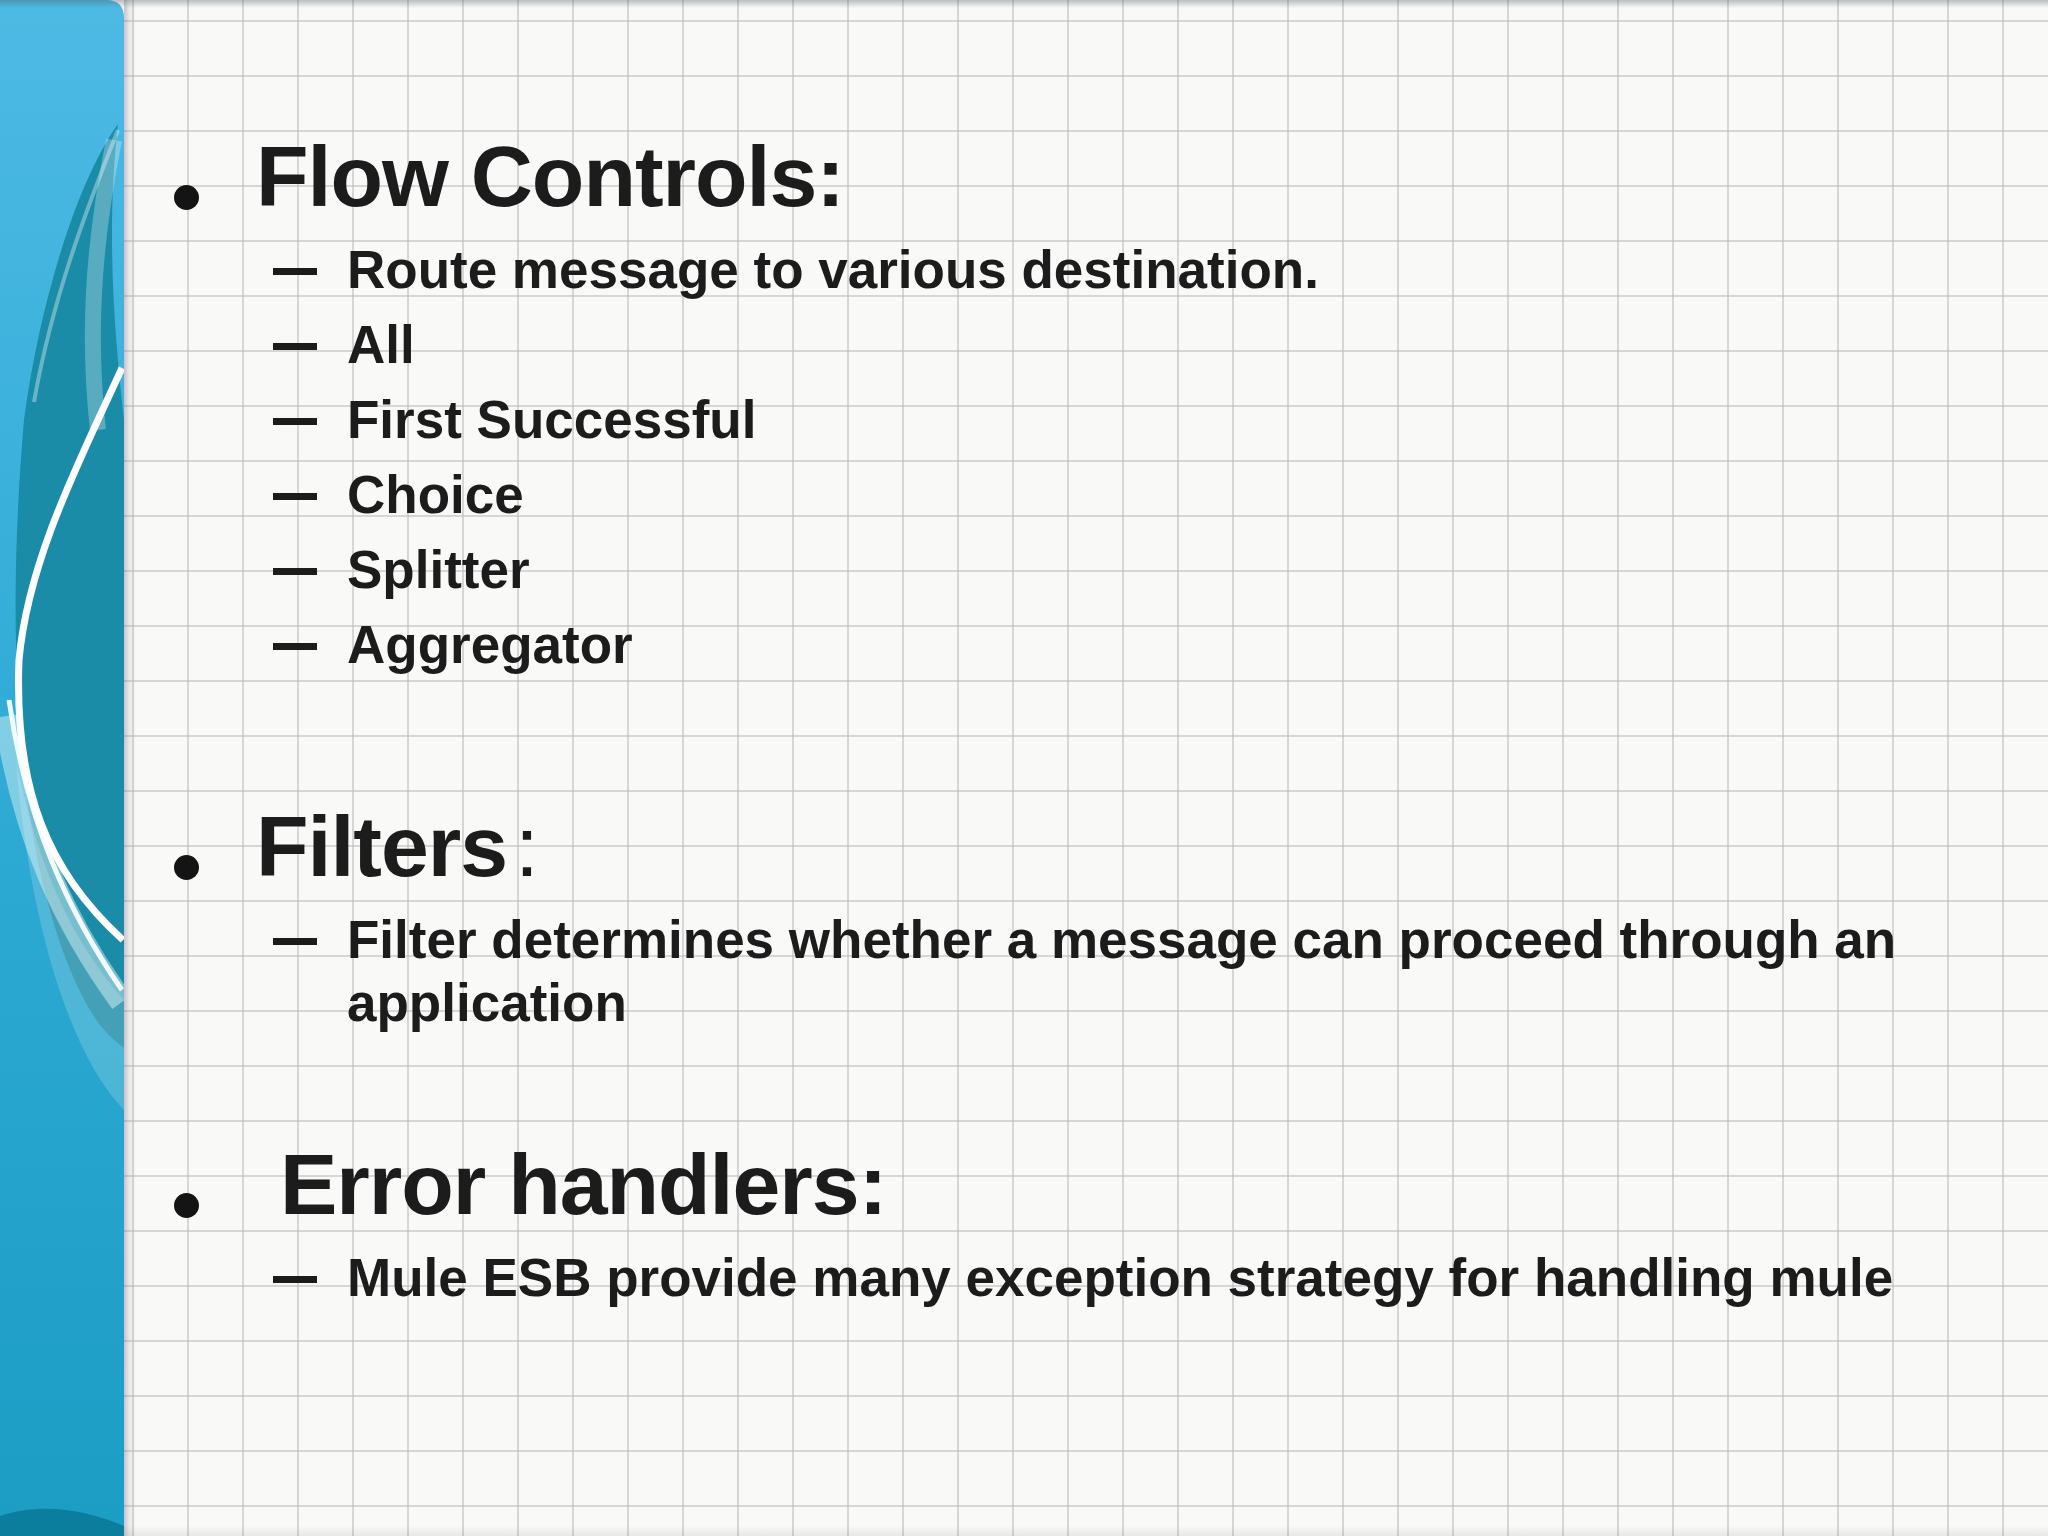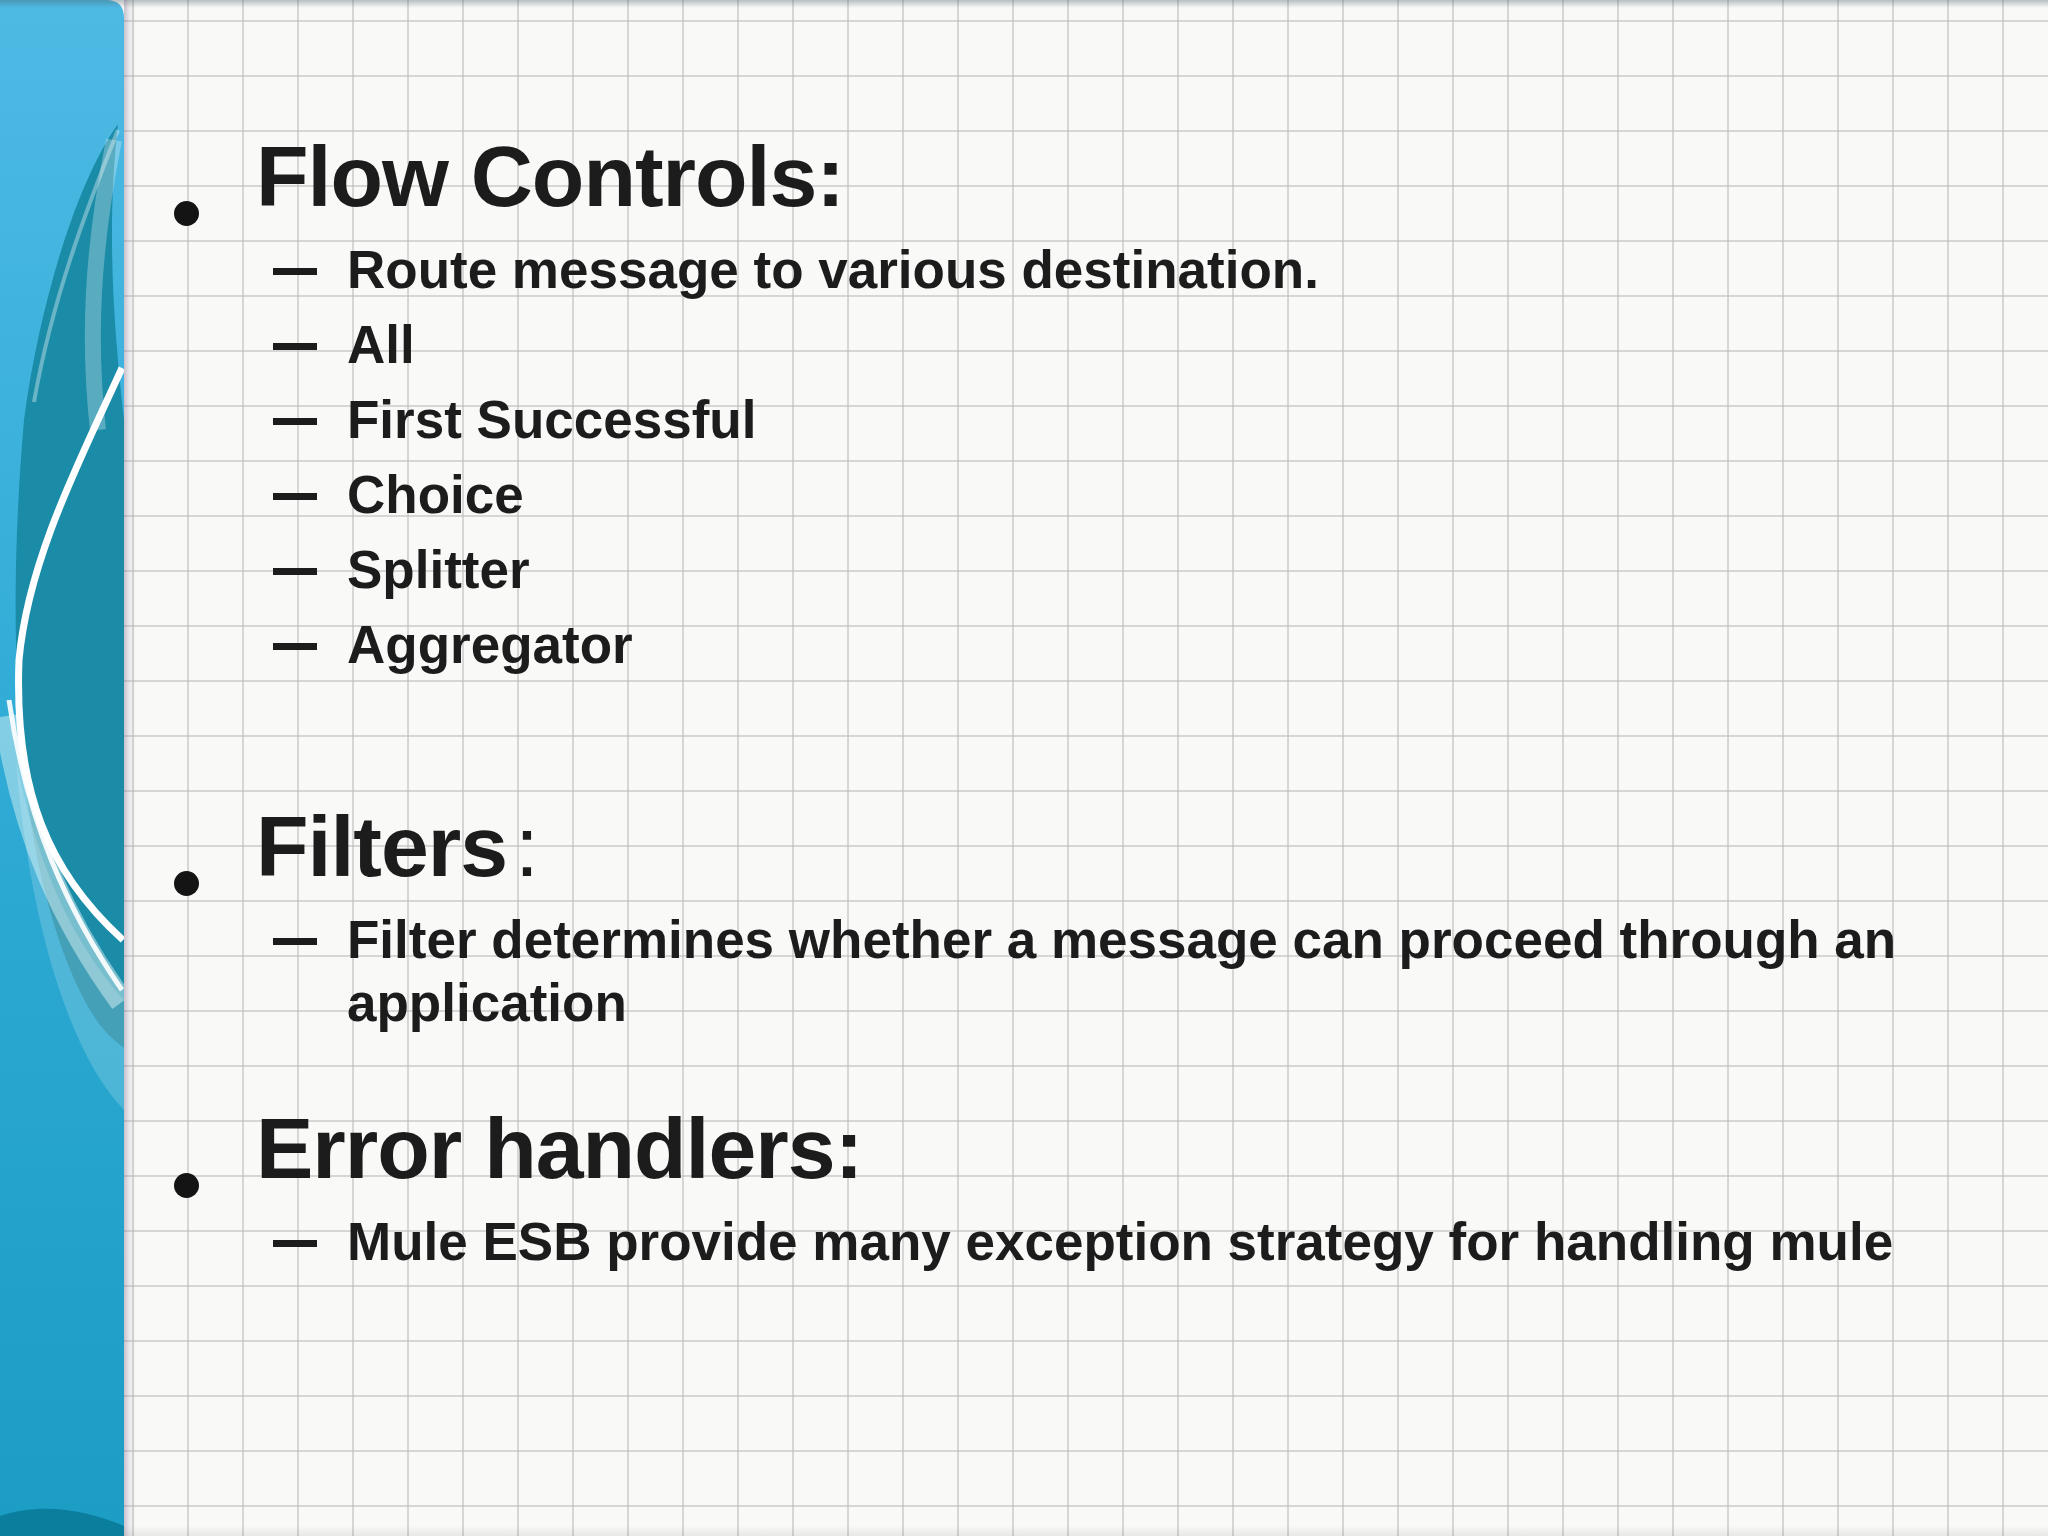--- a/index.html
+++ b/index.html
@@ -21,32 +21,32 @@
     background:linear-gradient(rgba(75,95,105,0.38),rgba(0,0,0,0));}
   .bottom-shade{position:absolute;bottom:0;left:124px;right:0;height:10px;
     background:linear-gradient(rgba(0,0,0,0),rgba(100,100,100,0.12));}
   
   .sidebar{position:absolute;left:0;top:0;width:124px;height:1536px;}
   .sidebar svg{display:block;}
   .edge-shadow{position:absolute;left:124px;top:0;width:12px;height:1536px;
     background:linear-gradient(90deg,rgba(110,90,130,0.35),rgba(150,140,160,0.14) 45%,rgba(0,0,0,0));}
   
   .content{position:absolute;left:160px;top:0;padding-top:126px;color:#1c1c1c;}
-  .heading{display:flex;align-items:flex-end;font-size:86px;font-weight:bold;
+  .heading{display:flex;align-items:center;font-size:86px;font-weight:bold;
     line-height:100px;margin:0 0 12px 0;letter-spacing:-1px;}
   .bullet-dot{flex:0 0 25px;width:25px;height:25px;border-radius:50%;
     background:#141414;margin:42px 0 0 14px;}
   .heading-text{margin-left:57px;white-space:nowrap;}
   .colon-regular{font-weight:400;margin-left:8px;}
   .item{display:flex;align-items:flex-start;font-size:53px;line-height:63px;margin:0 0 12px 0;font-weight:bold;}
   .dash{flex:0 0 44px;height:7px;background:#1c1c1c;margin:30px 0 0 113px;}
   .item-text{margin-left:30px;}
   .line{white-space:nowrap;}
   .section:nth-child(2) .heading{margin-top:120px;}
-  .section:nth-child(3) .heading{margin-top:64px;}
+  .section:nth-child(3) .heading{margin-top:100px;gap:24px;}
 </style>
 </head>
 <body>
 
 <div class="page-bg"></div>
 
 <div class="sidebar">
   <svg width="124" height="1536" viewBox="0 0 124 1536" xmlns="http://www.w3.org/2000/svg">
     <defs>
       <linearGradient id="gBase" x1="0" y1="0" x2="0" y2="1">

